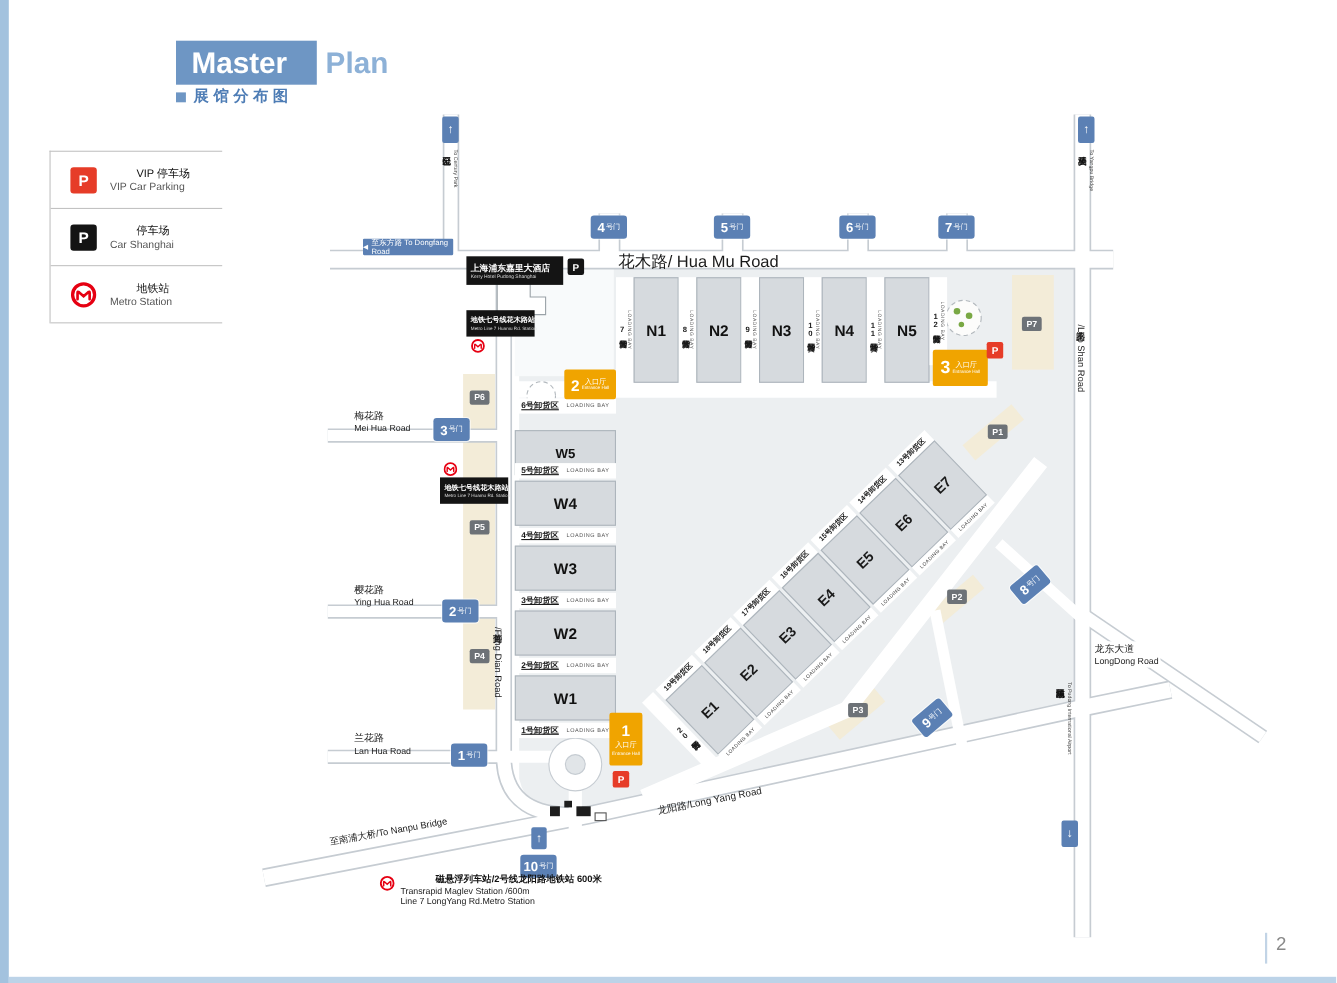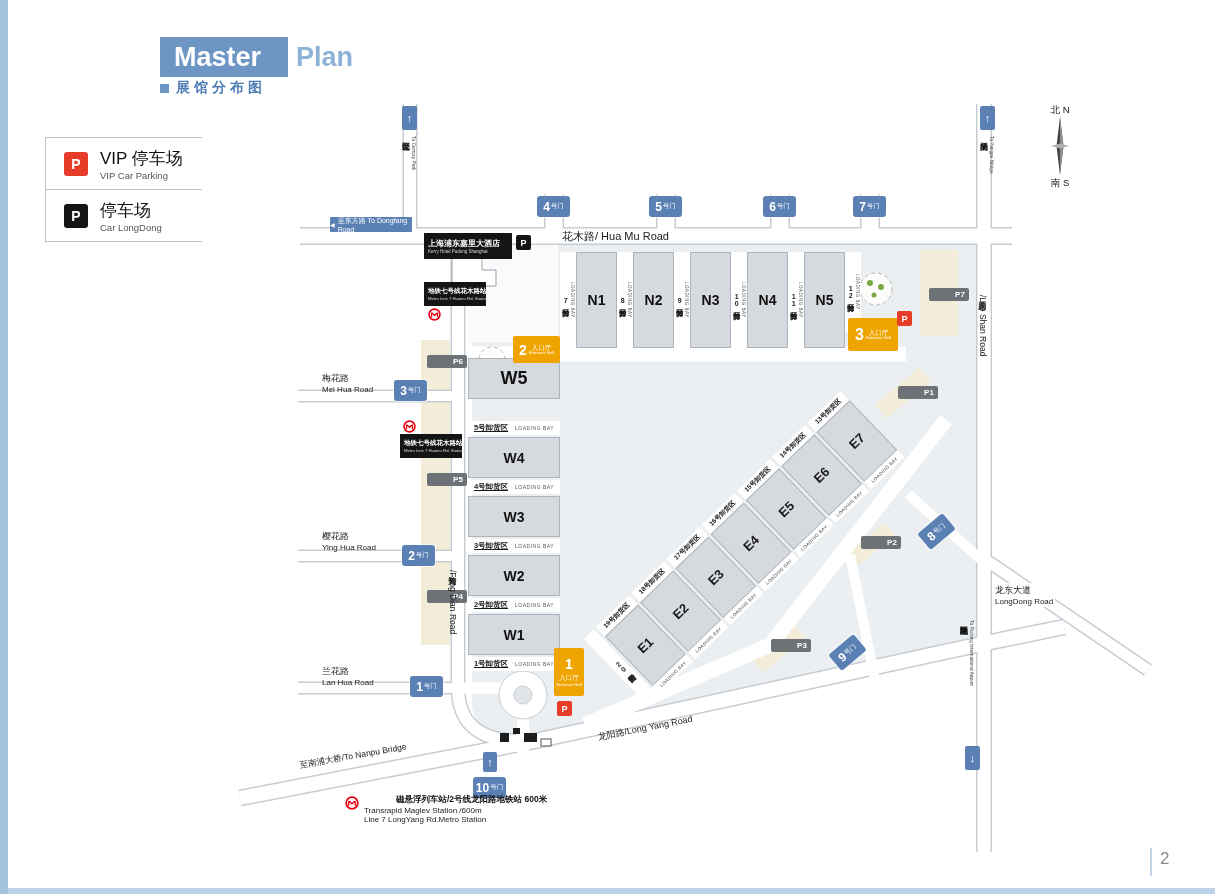--- a/index.html
+++ b/index.html
@@ -11,21 +11,21 @@
   .bar-bottom{left:8px;top:888px;width:1207px;height:6px;background:#bcd3e8;}
   
   .title-box{left:160px;top:37px;width:128px;height:40px;background:#6e96c4;color:#fff;
              font-size:27px;font-weight:bold;line-height:40px;padding-left:14px;box-sizing:border-box;}
   .title-sub{left:296px;top:37px;font-size:27px;font-weight:bold;color:#8db1d7;line-height:40px;}
   .subtitle-sq{left:160px;top:84px;width:9px;height:9px;background:#6e96c4;}
   .subtitle{left:176px;top:79px;font-size:14px;font-weight:bold;color:#4d7cb5;letter-spacing:4px;}
   
   .legend{left:45px;top:137px;width:156px;border-left:1px solid #c2c2c2;border-top:1px solid #c2c2c2;}
   .legend-row{height:51px;display:flex;align-items:center;gap:12px;padding-left:18px;border-bottom:1px solid #c2c2c2;}
-  .legend-zh{font-size:17px;color:#111;}
+  .legend-zh{font-size:10px;color:#111;margin-left:24px;}
   .legend-en{font-size:9.5px;color:#555;}
   .pb{display:flex;align-items:center;justify-content:center;color:#fff;font-weight:bold;border-radius:3px;}
   .pb-lg{width:24px;height:24px;font-size:14px;}
   .pb-red{background:#e63c28;}
   .pb-blk{background:#141414;}
   .vip-p{width:15px;height:15px;font-size:9px;border-radius:2px;}
   
   .hall{background:#d6dade;border:1px solid #adb5bc;display:flex;align-items:center;justify-content:center;
         font-weight:bold;color:#111;box-sizing:border-box;}
   .nstrip{width:16px;height:96px;background:#fff;display:flex;align-items:center;justify-content:center;}
@@ -42,21 +42,21 @@
          font-weight:bold;font-size:13px;box-sizing:border-box;}
   .elb{height:10px;background:#fff;font-size:4.5px;color:#333;display:flex;align-items:center;justify-content:center;
        letter-spacing:.4px;white-space:nowrap;}
   
   .gate{width:33px;height:21px;background:#5b80b4;border-radius:3px;color:#fff;display:flex;align-items:center;
         justify-content:center;gap:1px;box-shadow:0 0 0 1px rgba(255,255,255,.65);}
   .gate-num{font-size:12px;font-weight:bold;}
   .gate-suffix{font-size:6.5px;}
   .rot40{transform:rotate(-40deg);}
   .pspot{width:18px;height:13px;background:#6d7277;color:#fff;font-size:8px;font-weight:bold;border-radius:2px;
-         display:flex;align-items:center;justify-content:center;padding-left:22px;}
+         display:flex;align-items:center;justify-content:center;}
   .entrance{background:#f0a400;color:#fff;display:flex;align-items:center;justify-content:center;border-radius:2px;
             text-align:center;gap:2px;box-sizing:border-box;}
   .ent-num{font-weight:bold;}
   .ent-zh{font-size:6.5px;line-height:1.1;}
   .ent-en{font-size:4.2px;line-height:1.1;}
   .blackbox{background:#141414;color:#fff;display:flex;flex-direction:column;justify-content:center;
             padding:2px 4px;box-sizing:border-box;}
   .bb-zh{font-size:8px;font-weight:bold;white-space:nowrap;}
   .bb-en{font-size:4.5px;color:#ddd;white-space:nowrap;}
   .metrobox .bb-zh{font-size:6.5px;}
@@ -161,21 +161,30 @@
       <span class="pb pb-lg pb-red">P</span>
       <span>
         <div class="legend-zh">VIP 停车场</div>
         <div class="legend-en">VIP Car Parking</div>
       </span>
     </div>
     <div class="legend-row">
       <span class="pb pb-lg pb-blk">P</span>
       <span>
         <div class="legend-zh">停车场</div>
-        <div class="legend-en">Car LongDong</div>
+        <div class="legend-en">Car Shanghai</div>
+      </span>
+    </div>
+    <div class="legend-row">
+      <svg width="24" height="24">
+          <use href="#metro-logo"></use>
+        </svg>
+      <span>
+        <div class="legend-zh">地铁站</div>
+        <div class="legend-en">Metro Station</div>
       </span>
     </div>
   </div>
 
   <div class="abs nstrip" style="left:560px;top:252px">
     <span class="bay-zh">7号卸货区</span>
     <span class="bay-en">LOADING BAY</span>
   </div>
   <div class="abs hall" style="left:576px;top:252px;width:41px;height:96px;font-size:14px">N1</div>
   <div class="abs nstrip" style="left:617px;top:252px">
@@ -200,21 +209,21 @@
   <div class="abs hall" style="left:804px;top:252px;width:41px;height:96px;font-size:14px">N5</div>
   <div class="abs nstrip" style="left:845px;top:252px;height:80px">
     <span class="bay-zh">12号卸货区</span>
     <span class="bay-en">LOADING BAY</span>
   </div>
 
   <div class="abs wstrip" style="left:468px;top:362px">
     <span class="wbay-zh">6号卸货区</span>
     <span class="wbay-en">LOADING BAY</span>
   </div>
-  <div class="abs hall" style="left:468px;top:358px;width:92px;height:41px;font-size:18px">W5</div>
+  <div class="abs hall" style="left:468px;top:391px;width:92px;height:41px;font-size:12px">W5</div>
   <div class="abs wstrip" style="left:468px;top:421px">
     <span class="wbay-zh">5号卸货区</span>
     <span class="wbay-en">LOADING BAY</span>
   </div>
   <div class="abs hall" style="left:468px;top:437px;width:92px;height:41px;font-size:14px">W4</div>
   <div class="abs wstrip" style="left:468px;top:480px">
     <span class="wbay-zh">4号卸货区</span>
     <span class="wbay-en">LOADING BAY</span>
   </div>
   <div class="abs hall" style="left:468px;top:496px;width:92px;height:41px;font-size:14px">W3</div>
@@ -359,21 +368,21 @@
       <use href="#metro-logo"></use>
     </svg>
   <svg class="abs" style="left:403px;top:420px" width="13" height="13">
       <use href="#metro-logo"></use>
     </svg>
   <div class="abs blackbox metrobox" style="left:400px;top:434px;width:62px;height:24px">
     <div class="bb-zh">地铁七号线花木路站</div>
     <div class="bb-en">Metro Line 7  Huamu Rd. Station</div>
   </div>
 
-  <div class="lbl" style="left:562px;top:229px;font-size:11px">花木路/ Hua Mu Road</div>
+  <div class="lbl" style="left:562px;top:229px;font-size:15px">花木路/ Hua Mu Road</div>
   <div class="lbl vtxt" style="left:977px;top:295px;font-size:8.5px;height:130px">罗山路/Luo Shan Road</div>
   <div class="lbl" style="left:598px;top:731px;font-size:9px;transform:rotate(-11deg);transform-origin:left center">龙阳路/Long Yang Road</div>
   <div class="lbl vtxt" style="left:447px;top:570px;font-size:8.5px;height:125px">芳甸路/Fang Dian Road</div>
   <div class="lbl" style="left:322px;top:372px">
     <div style="font-size:9px">梅花路</div>
     <div style="font-size:8px">Mei Hua Road</div>
   </div>
   <div class="lbl" style="left:322px;top:530px">
     <div style="font-size:9px">樱花路</div>
     <div style="font-size:8px">Ying Hua Road</div>
@@ -400,29 +409,20 @@
   <div class="abs vroad" style="left:977px;top:136px;height:110px">
     <span class="zh">至杨浦大桥</span>
     <span class="en">To Yangpu Bridge</span>
   </div>
   <div class="abs vroad" style="left:957px;top:620px;height:120px">
     <span class="zh">至浦东国际机场</span>
     <span class="en">To Pudong International Airport</span>
   </div>
   <div class="abs arrowbox" style="left:965px;top:746px;width:15px;height:24px">↓</div>
 
-  <div class="abs compass">
-    <div>北 N</div>
-    <svg width="26" height="58" viewBox="0 0 26 58">
-      <polygon points="13,0 16.5,29 13,58 9.5,29" fill="#444"></polygon>
-      <polygon points="13,0 16.5,29 13,58" fill="#909090"></polygon>
-      <polygon points="4,29 13,26.5 22,29 13,31.5" fill="#b0b0b0"></polygon>
-    </svg>
-    <div>南 S</div>
-  </div>
 
   <svg class="abs" style="left:345px;top:796px" width="14" height="14">
       <use href="#metro-logo"></use>
     </svg>
   <div class="abs" style="left:364px;top:794px">
     <div class="maglev-l1">磁悬浮列车站/2号线龙阳路地铁站  600米</div>
     <div class="maglev-l23">Transrapid Maglev Station /600m</div>
     <div class="maglev-l23">Line 7 LongYang Rd.Metro Station</div>
   </div>
 

